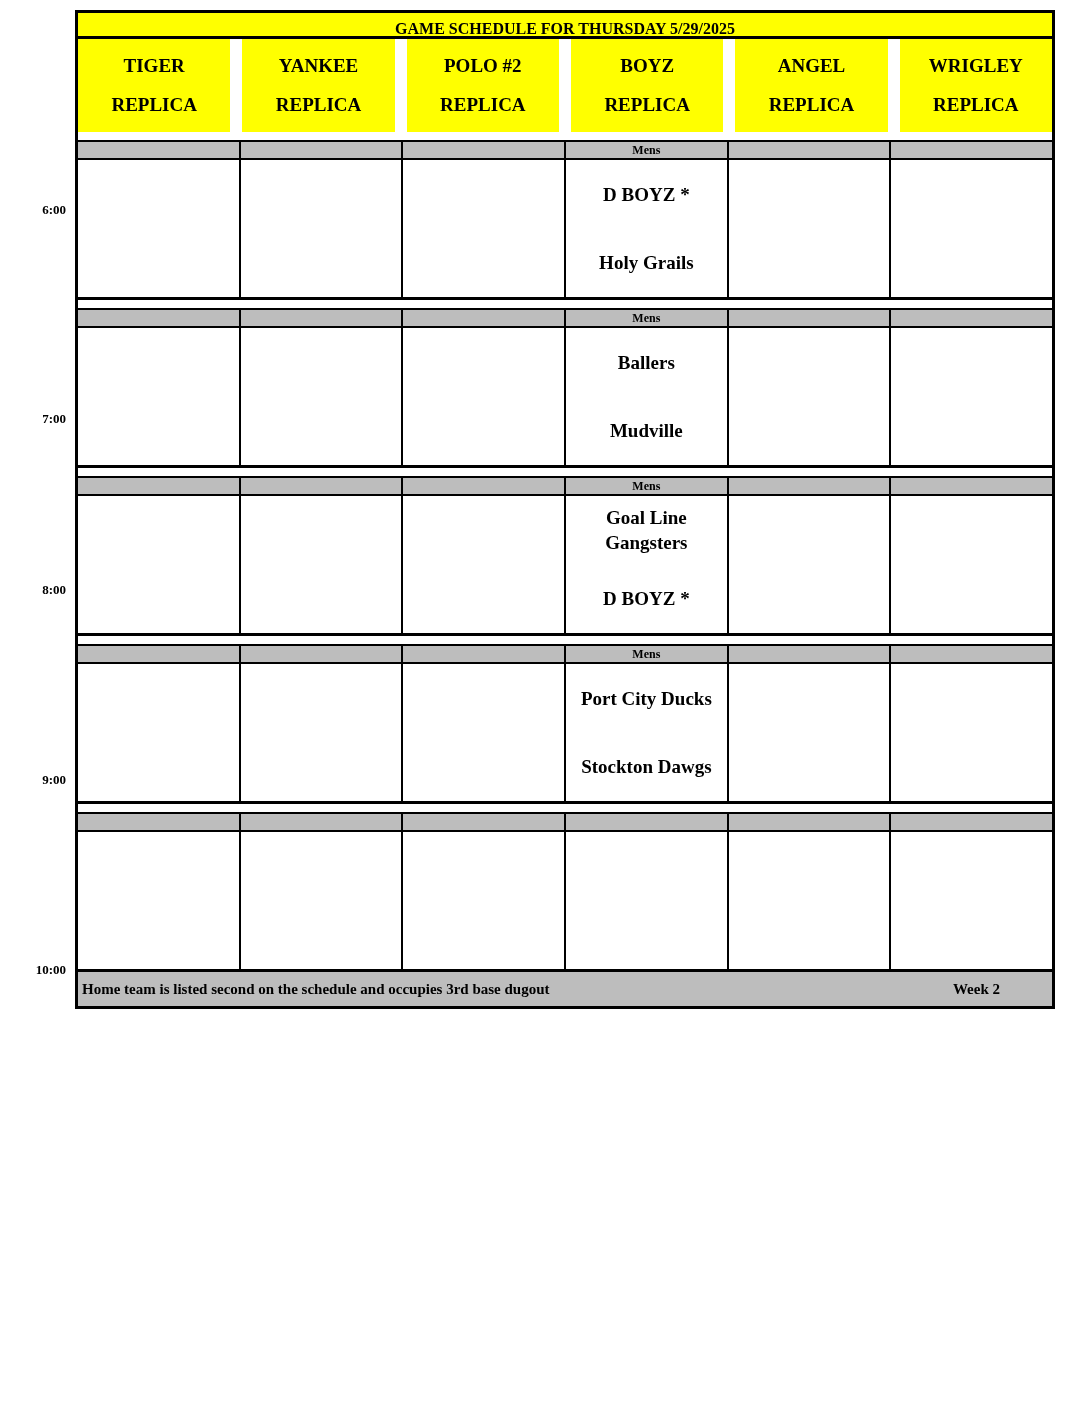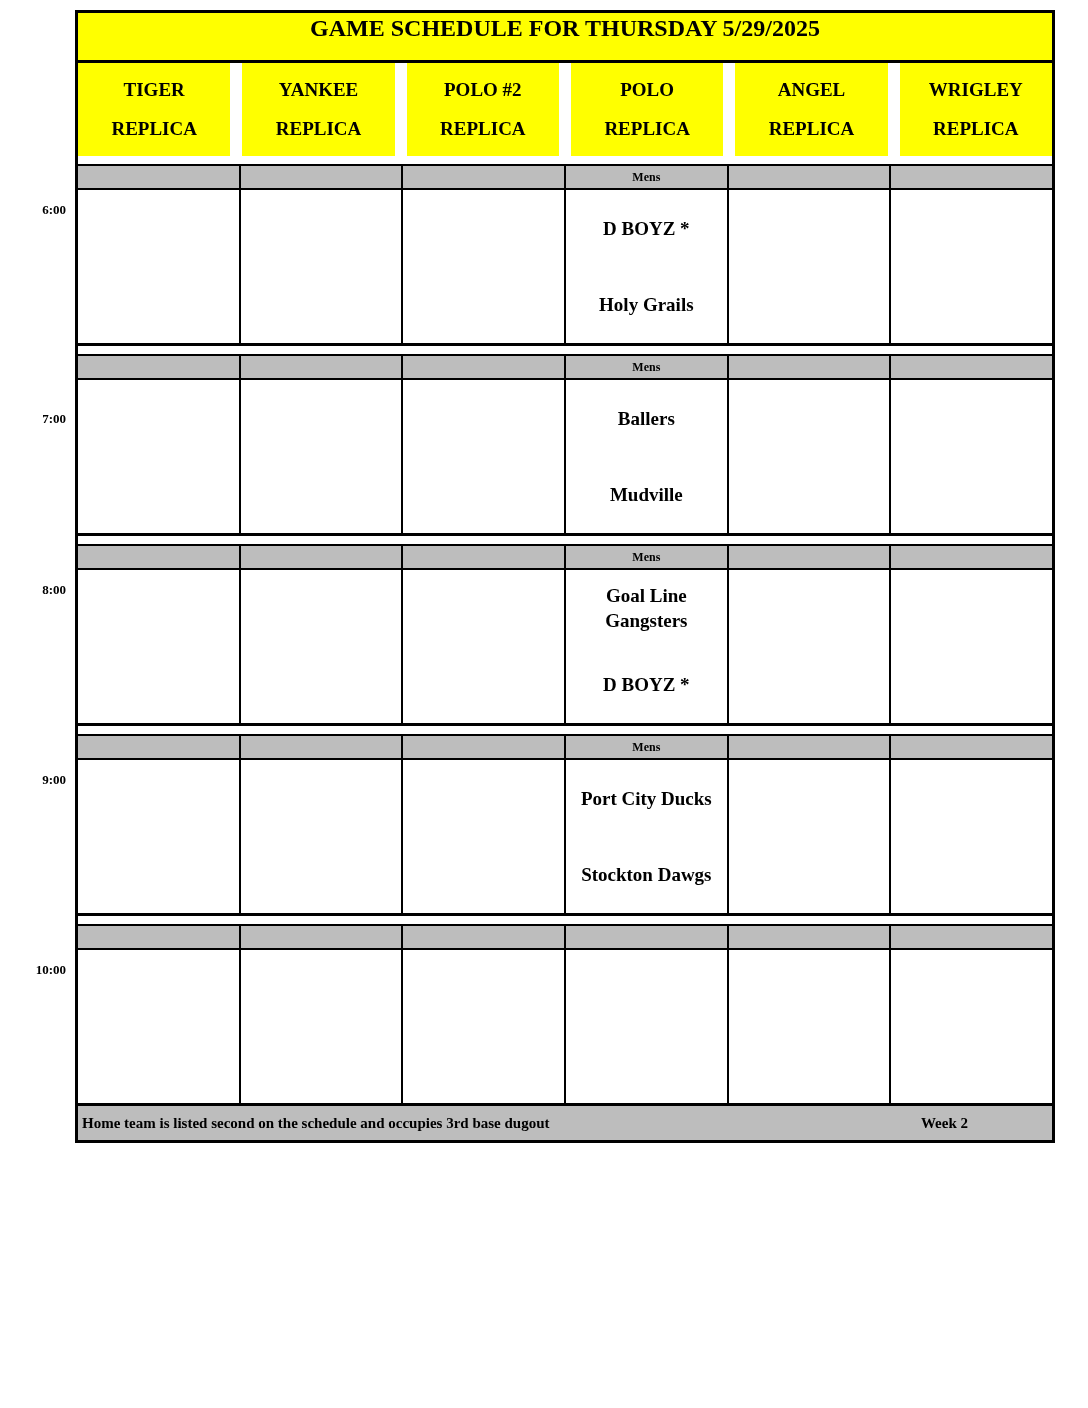--- a/index.html
+++ b/index.html
@@ -36,26 +36,26 @@
 
   
   .sched {
     position: absolute;
     left: 75px; top: 10px;
     width: 980px;
     border: 3px solid var(--border);
     background: #fff;
   }
   .titlebar {
-    height: 50px;
+    height: 26px;
     line-height: 31px;
     background: var(--header-bg);
     border-bottom: 3px solid var(--border);
     text-align: center;
-    font-size: 24px;
+    font-size: 16px;
     font-weight: bold;
   }
   .headrow {
     display: flex;
     gap: 12px;
     height: 93px;
     background: #fff;
     justify-content: space-between;
   }
   .headcell {
@@ -66,41 +66,40 @@
     justify-content: center;
     align-items: center;
     row-gap: 17px;
     text-align: center;
     font-size: 19px;
     font-weight: bold;
   }
   .spacer { height: 8px; background: #fff; }
   .band {
     display: flex;
-    height: 26px;
+    height: 20px;
     background: var(--band-bg);
     border-top: 2px solid var(--border);
     border-bottom: 2px solid var(--border);
   }
   .bcell {
     flex: 1;
     border-right: 2px solid var(--border);
     display: flex;
     align-items: center;
     justify-content: center;
     font-size: 12px;
     font-weight: bold;
   }
   .bcell:last-child { border-right: none; }
   .gamerow {
     display: flex;
-    height: 156px;
+    height: 140px;
     background: var(--cell-bg);
     border-bottom: 3px solid var(--border);
-    justify-content: center;
   }
   .gcell {
     flex: 1;
     border-right: 2px solid var(--border);
     display: flex;
     flex-direction: column;
   }
   .gcell:last-child { border-right: none; }
   .half {
     flex: 1;
@@ -116,21 +115,21 @@
   .footerband {
     height: 34px;
     background: var(--band-bg);
     display: flex;
     align-items: center;
     justify-content: space-between;
     padding-left: 4px;
     font-size: 15px;
     font-weight: bold;
   }
-  .footerband .week { margin-right: 84px; }
+  .footerband .week { margin-right: 52px; }
 </style>
 </head>
 <body>
 
 <div class="page">
 
   <div class="time-label t0">6:00</div>
   <div class="time-label t1">7:00</div>
   <div class="time-label t2">8:00</div>
   <div class="time-label t3">9:00</div>
@@ -147,21 +146,21 @@
       </div>
       <div class="headcell">
         <span>YANKEE</span>
         <span>REPLICA</span>
       </div>
       <div class="headcell">
         <span>POLO #2</span>
         <span>REPLICA</span>
       </div>
       <div class="headcell">
-        <span>POLO</span>
+        <span>BOYZ</span>
         <span>REPLICA</span>
       </div>
       <div class="headcell">
         <span>ANGEL</span>
         <span>REPLICA</span>
       </div>
       <div class="headcell">
         <span>WRIGLEY</span>
         <span>REPLICA</span>
       </div>

